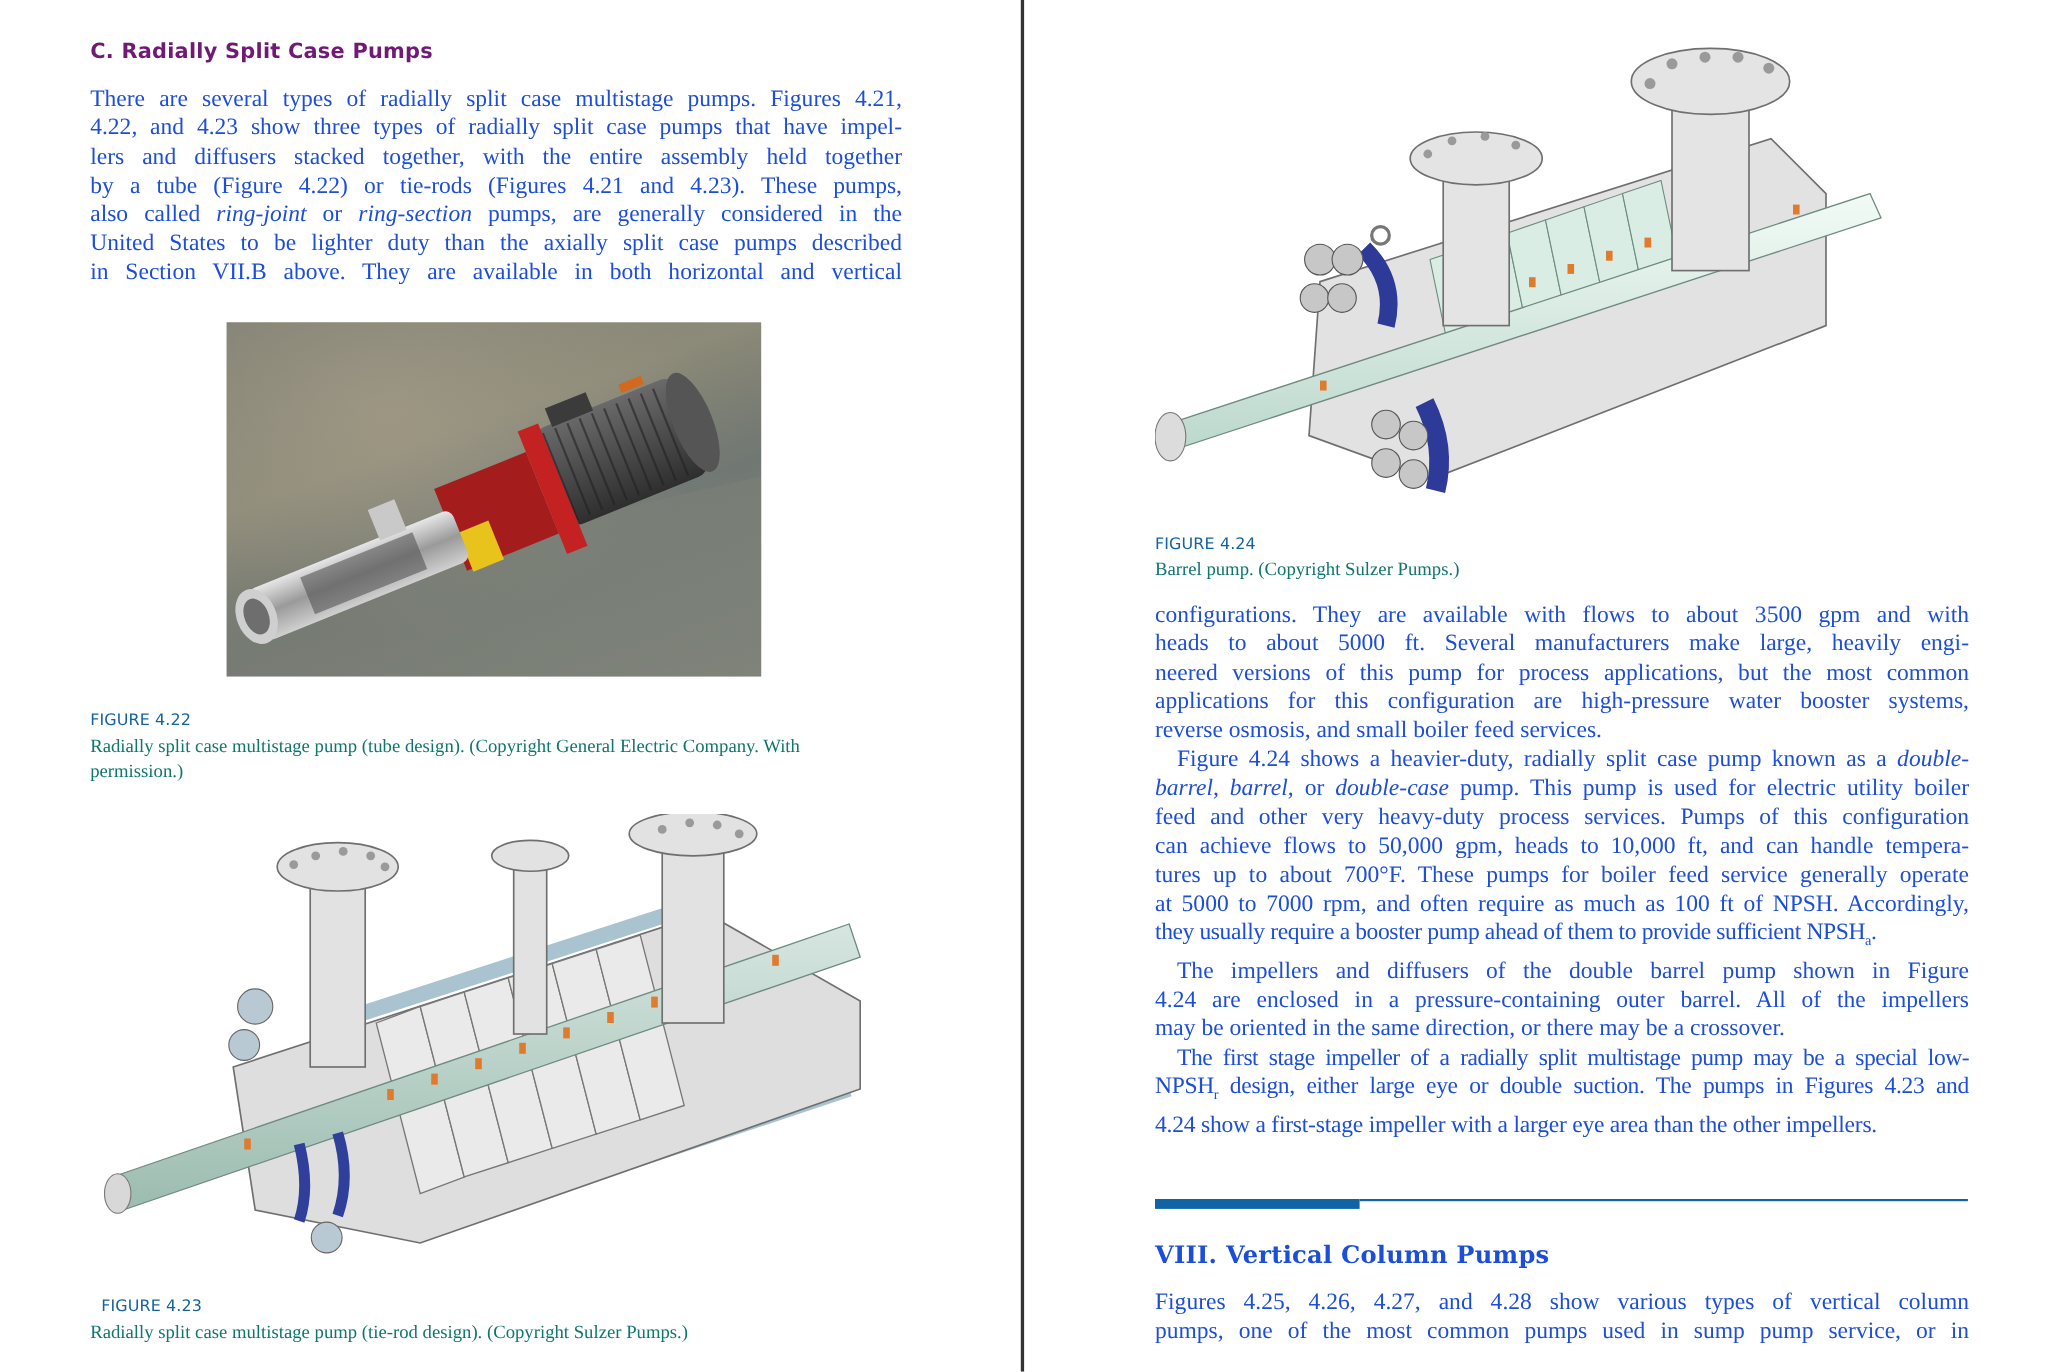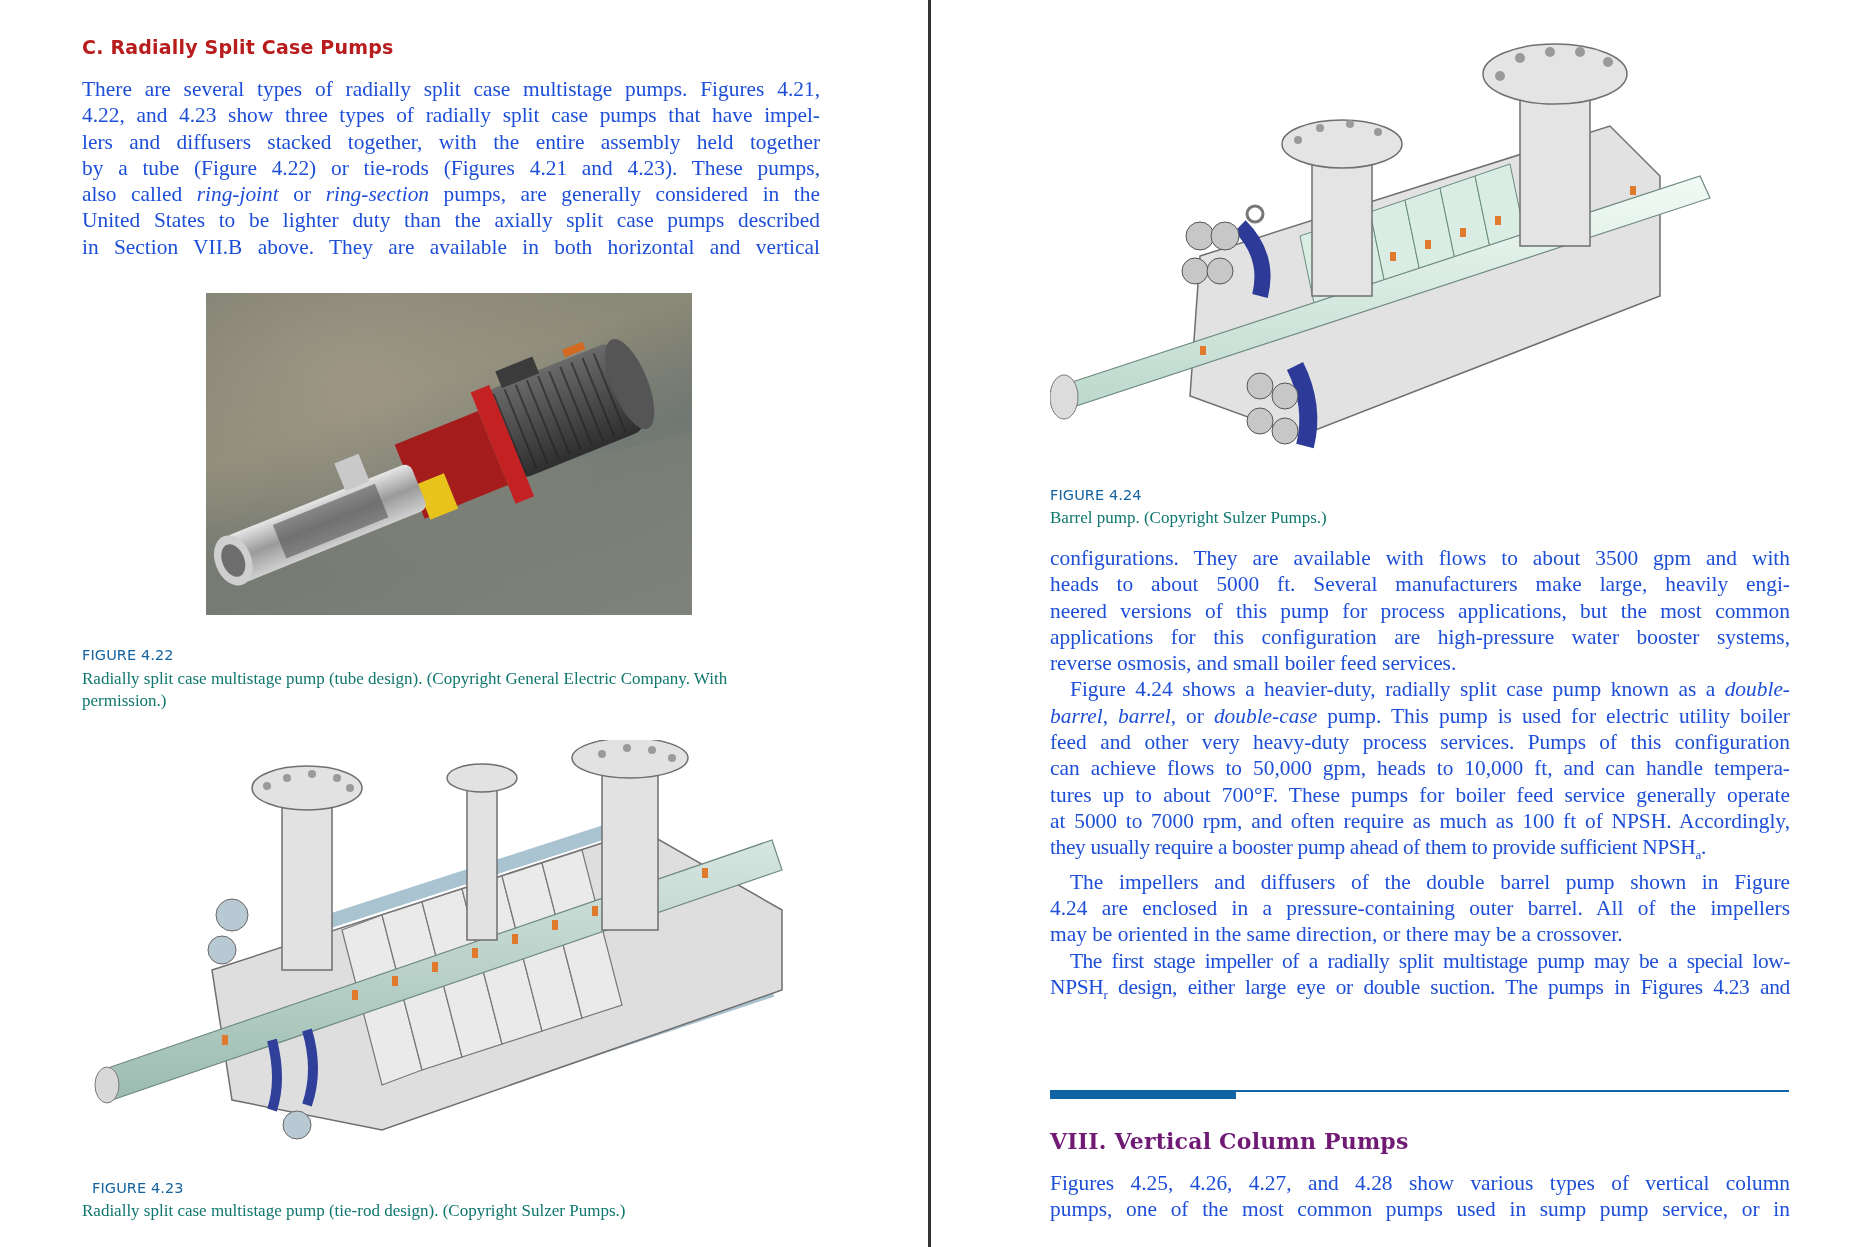--- a/index.html
+++ b/index.html
@@ -4,22 +4,22 @@
 <style>
   html, body { margin:0; padding:0; }
   body { width:1863px; height:1247px; background:#ffffff; position:relative; overflow:hidden;
          font-family:"Liberation Serif","DejaVu Serif",serif; color:#1a1a1a; }
   .page { position:absolute; top:0; height:1247px; }
   .page-left { left:0; width:928px; }
   .page-right { left:932px; width:1039px; }
   .divider { position:absolute; left:928px; top:0; width:3px; height:1247px; background:#333333; }
 
   .sec-heading { position:absolute; font-family:"DejaVu Sans","Liberation Sans",sans-serif; font-weight:bold;
-                 font-size:19px; color:#b91c1c; letter-spacing:0.2px; white-space:nowrap; }
-  .sec-heading.blue { color:#701a75; font-family:"DejaVu Serif","Liberation Serif",serif; font-size:22px; }
+                 font-size:19px; color:#701a75; letter-spacing:0.2px; white-space:nowrap; }
+  .sec-heading.blue { color:#1d4ed8; font-family:"DejaVu Serif","Liberation Serif",serif; font-size:22px; }
 
   .para { position:absolute; font-size:21.4px; line-height:26.3px; text-align:justify; color:#1d4ed8; }
   .para .ln { display:block; text-align:justify; text-align-last:justify; white-space:nowrap; overflow:visible; }
   .para .ln.last { text-align-last:left; }
   .para .ln.indent { padding-left:20px; }
   .para i { font-style:italic; }
 
   .fig-label { position:absolute; font-family:"DejaVu Sans","Liberation Sans",sans-serif; font-size:14.5px;
                color:#1463a0; letter-spacing:0.1px; white-space:nowrap; }
   .fig-cap { position:absolute; font-size:17px; line-height:22px; color:#0f766e; }
@@ -272,20 +272,21 @@
     <span class="ln">tures up to about 700°F. These pumps for boiler feed service generally operate</span>
     <span class="ln">at 5000 to 7000 rpm, and often require as much as 100 ft of NPSH. Accordingly,</span>
     <span class="ln last" style="letter-spacing:-0.35px;"><span>they usually require a booster pump ahead of them to provide sufficient NPSH</span><sub style="font-size:13px;">a</sub><span>.</span></span>
 
     <span class="ln indent">The impellers and diffusers of the double barrel pump shown in Figure</span>
     <span class="ln">4.24 are enclosed in a pressure-containing outer barrel. All of the impellers</span>
     <span class="ln last">may be oriented in the same direction, or there may be a crossover.</span>
 
     <span class="ln indent" style="letter-spacing:-0.45px;">The first stage impeller of a radially split multistage pump may be a special low-</span>
     <span class="ln" style="letter-spacing:-0.3px;"><span>NPSH</span><sub style="font-size:13px;">r</sub><span> design, either large eye or double suction. The pumps in Figures 4.23 and</span></span>
+    <span class="ln last" style="letter-spacing:-0.2px;">4.24 show a first-stage impeller with a larger eye area than the other impellers.</span>
   </div>
 
   <div class="rule-thick" style="left:118px;"></div>
   <div class="rule-thin" style="left:304px; width:553px;"></div>
 
   <div class="sec-heading blue" style="left:118px; top:1128px;">VIII.  Vertical Column Pumps</div>
 
   <div class="para" style="left:118px; top:1170px; width:740px;">
     <span class="ln">Figures 4.25, 4.26, 4.27, and 4.28 show various types of vertical column</span>
     <span class="ln">pumps, one of the most common pumps used in sump pump service, or in</span>

